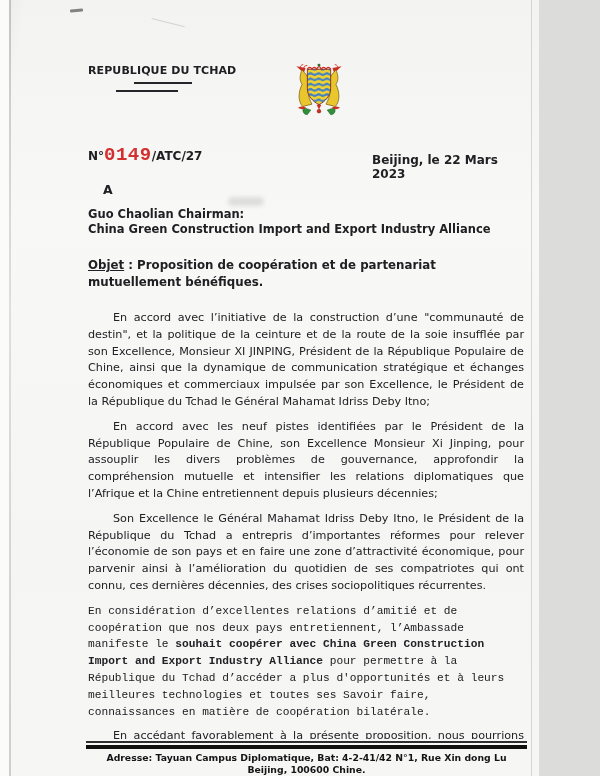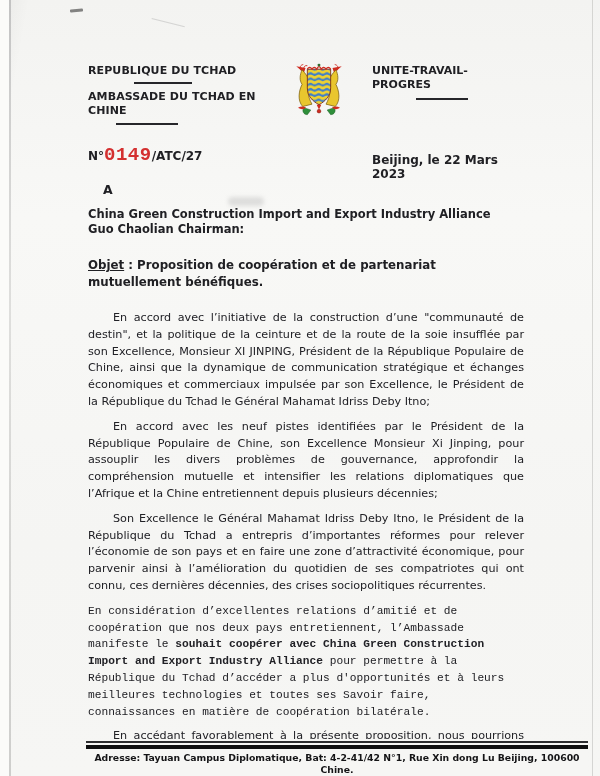--- a/index.html
+++ b/index.html
@@ -1,22 +1,23 @@
 <!DOCTYPE html>
 <html><head>
 <meta charset="utf-8">
 <style>
   html,body{margin:0;padding:0;background:#dcdcda;}
   .page{
-    position:relative;width:600px;height:776px;overflow:hidden;
+    position:relative;width:515px;height:776px;overflow:hidden;
     background:
       linear-gradient(100deg, rgba(0,0,0,0.045), rgba(0,0,0,0) 4%),
       linear-gradient(to bottom,#f3f3f1,#f8f8f6 28%,#f5f5f3 70%,#f6f6f4);
     color:#202024;
     font-family:"DejaVu Sans","Liberation Sans",sans-serif;
+    padding-left:24px;
   }
   
   .scan-left-margin{position:absolute;left:0;top:0;bottom:0;width:9px;background:#fbfbf9;}
   .scan-left-line{position:absolute;left:9px;top:0;bottom:0;width:2px;opacity:.5;
     background:linear-gradient(to bottom,#98989a,#c6c6c4 40%,#a6a6a4);}
   .scan-right-line{position:absolute;right:7px;top:0;bottom:0;width:1px;background:#cdcdcb;opacity:.8;}
   .staple{position:absolute;left:70px;top:9px;width:13px;height:3px;background:#6d6d6d;border-radius:1px;transform:rotate(-5deg);opacity:.85;}
   .fold{position:absolute;left:150px;top:22px;width:34px;height:10px;border-top:1px solid rgba(140,140,140,.3);transform:rotate(14deg);}
   .smudge{position:absolute;left:228px;top:197px;width:36px;height:9px;background:#adadad;opacity:.35;filter:blur(2px);border-radius:5px;}
 
@@ -68,21 +69,20 @@
   <div class="staple"></div>
   <div class="fold"></div>
   <div class="smudge"></div>
 
   <div class="content">
 
     <div class="letterhead">
       <div class="lh-left">
         <div>REPUBLIQUE DU TCHAD</div>
         <div class="rule rule-1"></div>
-        <div>AMBASSADE DU TCHAD EN CHINE</div>
         <div class="rule rule-2"></div>
       </div>
 
       <div class="lh-emblem">
         <svg viewBox="0 0 120 96" width="70" height="58" aria-hidden="true">
           <defs>
             <pattern id="cw" width="14" height="9" patternUnits="userSpaceOnUse">
               <rect width="14" height="9" fill="#efd22f"></rect>
               <path d="M0,2.5 Q3.5,0 7,2.5 T14,2.5 L14,6.5 Q10.5,9 7,6.5 T0,6.5 Z" fill="#3f7fca"></path>
             </pattern>
@@ -106,37 +106,33 @@
           <circle cx="60" cy="86" r="3.2" fill="#cf2b20" stroke="#7a1a10" stroke-width="0.8"></circle>
 
           <path d="M34,80 C30,86 34,92 40,92 L46,84 Z" fill="#2f8f3a" stroke="#1b5a22" stroke-width="0.8"></path>
           <path d="M86,80 C90,86 86,92 80,92 L74,84 Z" fill="#2f8f3a" stroke="#1b5a22" stroke-width="0.8"></path>
 
           <path d="M24,80 q7,-4 14,0 q-7,5 -14,0" fill="#cf2b20"></path>
           <path d="M82,80 q7,-4 14,0 q-7,5 -14,0" fill="#cf2b20"></path>
         </svg>
       </div>
 
-      <div class="lh-right">
-        <div>UNITE-TRAVAIL- PROGRES</div>
-        <div class="rule rule-3"></div>
-      </div>
     </div>
 
     <div class="ref-row">
       <div class="ref">
         <span>N°</span><span class="num" style="color:#d43030;">0149</span><span>/ATC/27</span>
       </div>
       <div class="date">Beijing, le 22 Mars 2023</div>
     </div>
 
     <div class="addr-block">
       <div class="to-letter">A</div>
+      <div>Guo Chaolian Chairman:</div>
       <div>China Green Construction Import and Export Industry Alliance</div>
-      <div>Guo Chaolian Chairman:</div>
     </div>
 
     <div class="objet">
       <span class="u">Objet</span><span> : </span><span>Proposition de coopération et de partenariat mutuellement bénéfiques.</span>
     </div>
 
     <div class="letter-body">
       <p>En accord avec l’initiative de la construction d’une "communauté de destin", et la politique de la ceinture et de la route de la soie insufflée par son Excellence, Monsieur XI JINPING, Président de la République Populaire de Chine, ainsi que la dynamique de communication stratégique et échanges économiques et commerciaux impulsée par son Excellence, le Président de la République du Tchad le Général Mahamat Idriss Deby Itno;</p>
       <p>En accord avec les neuf pistes identifiées par le Président de la République Populaire de Chine, son Excellence Monsieur Xi Jinping, pour assouplir les divers problèmes de gouvernance, approfondir la compréhension mutuelle et intensifier les relations diplomatiques que l’Afrique et la Chine entretiennent depuis plusieurs décennies;</p>
       <p>Son Excellence le Général Mahamat Idriss Deby Itno, le Président de la République du Tchad a entrepris d’importantes réformes pour relever l’économie de son pays et en faire une zone d’attractivité économique, pour parvenir ainsi à l’amélioration du quotidien de ses compatriotes qui ont connu, ces dernières décennies, des crises sociopolitiques récurrentes.</p>

